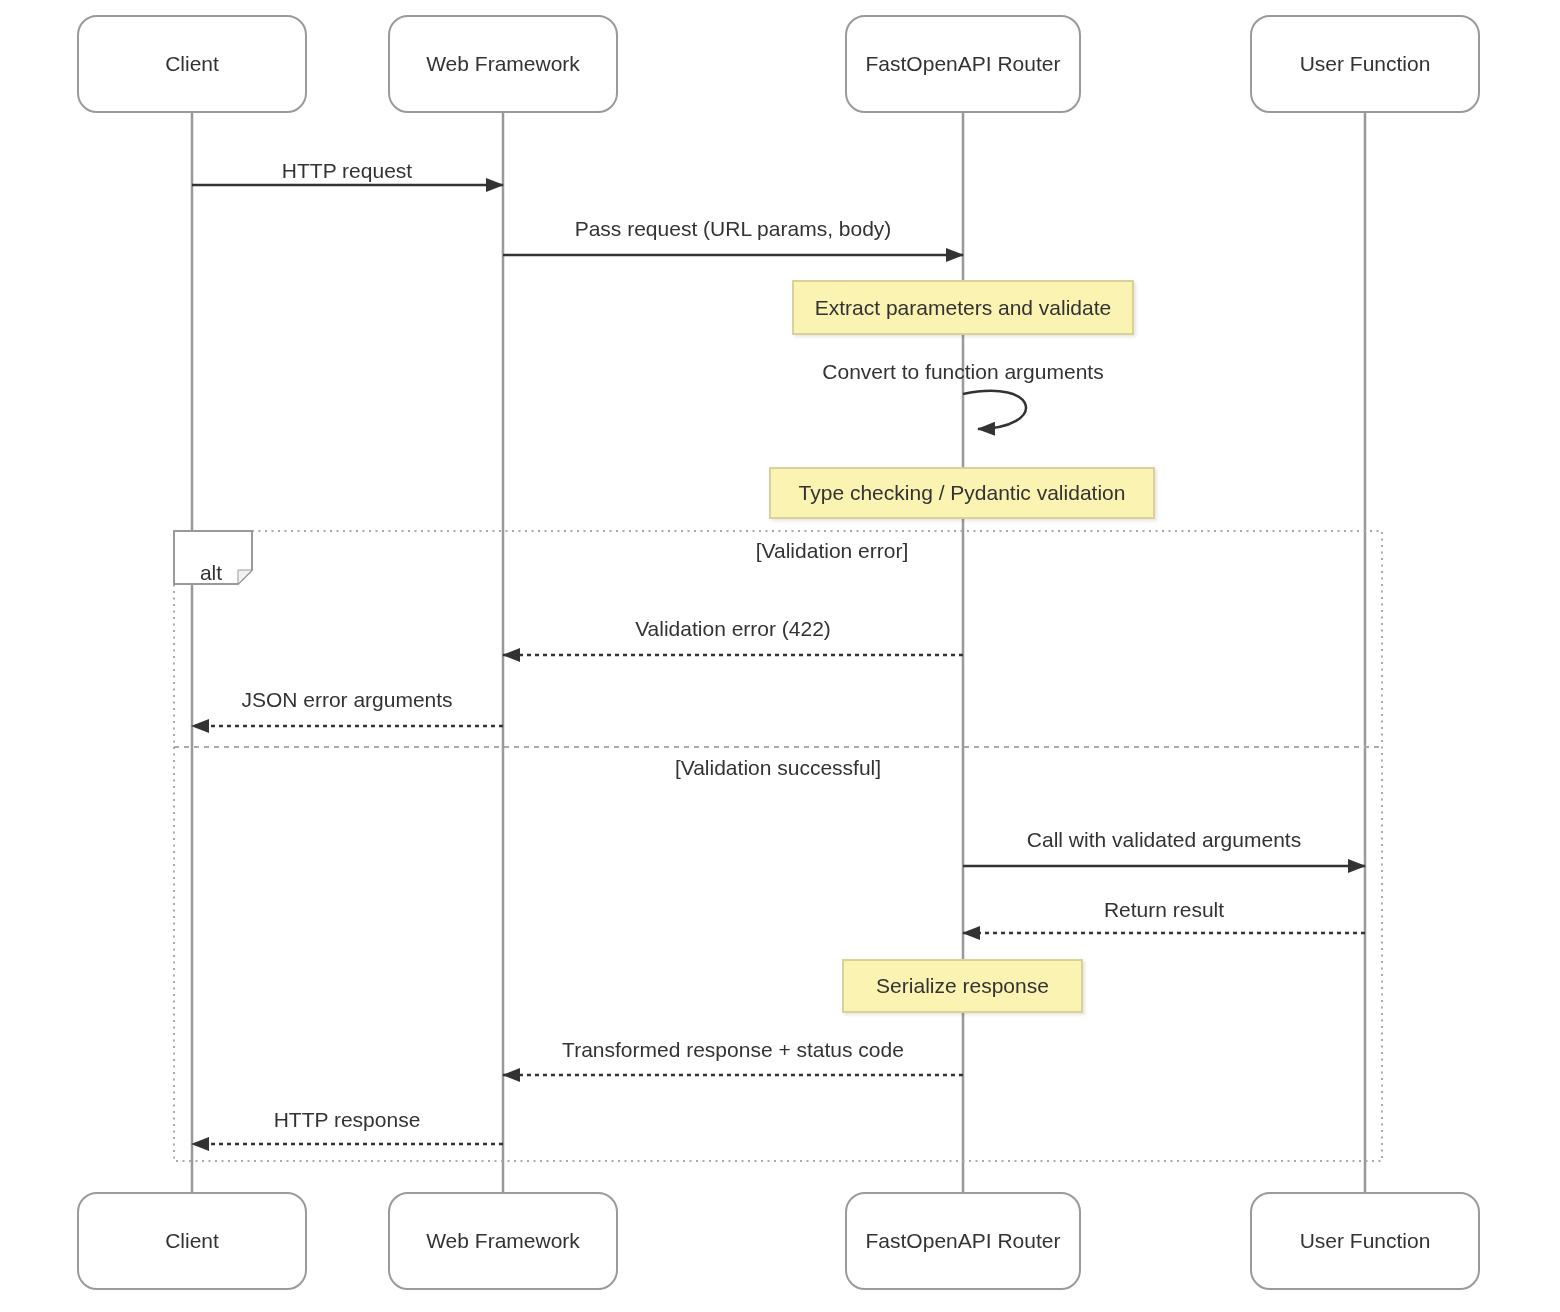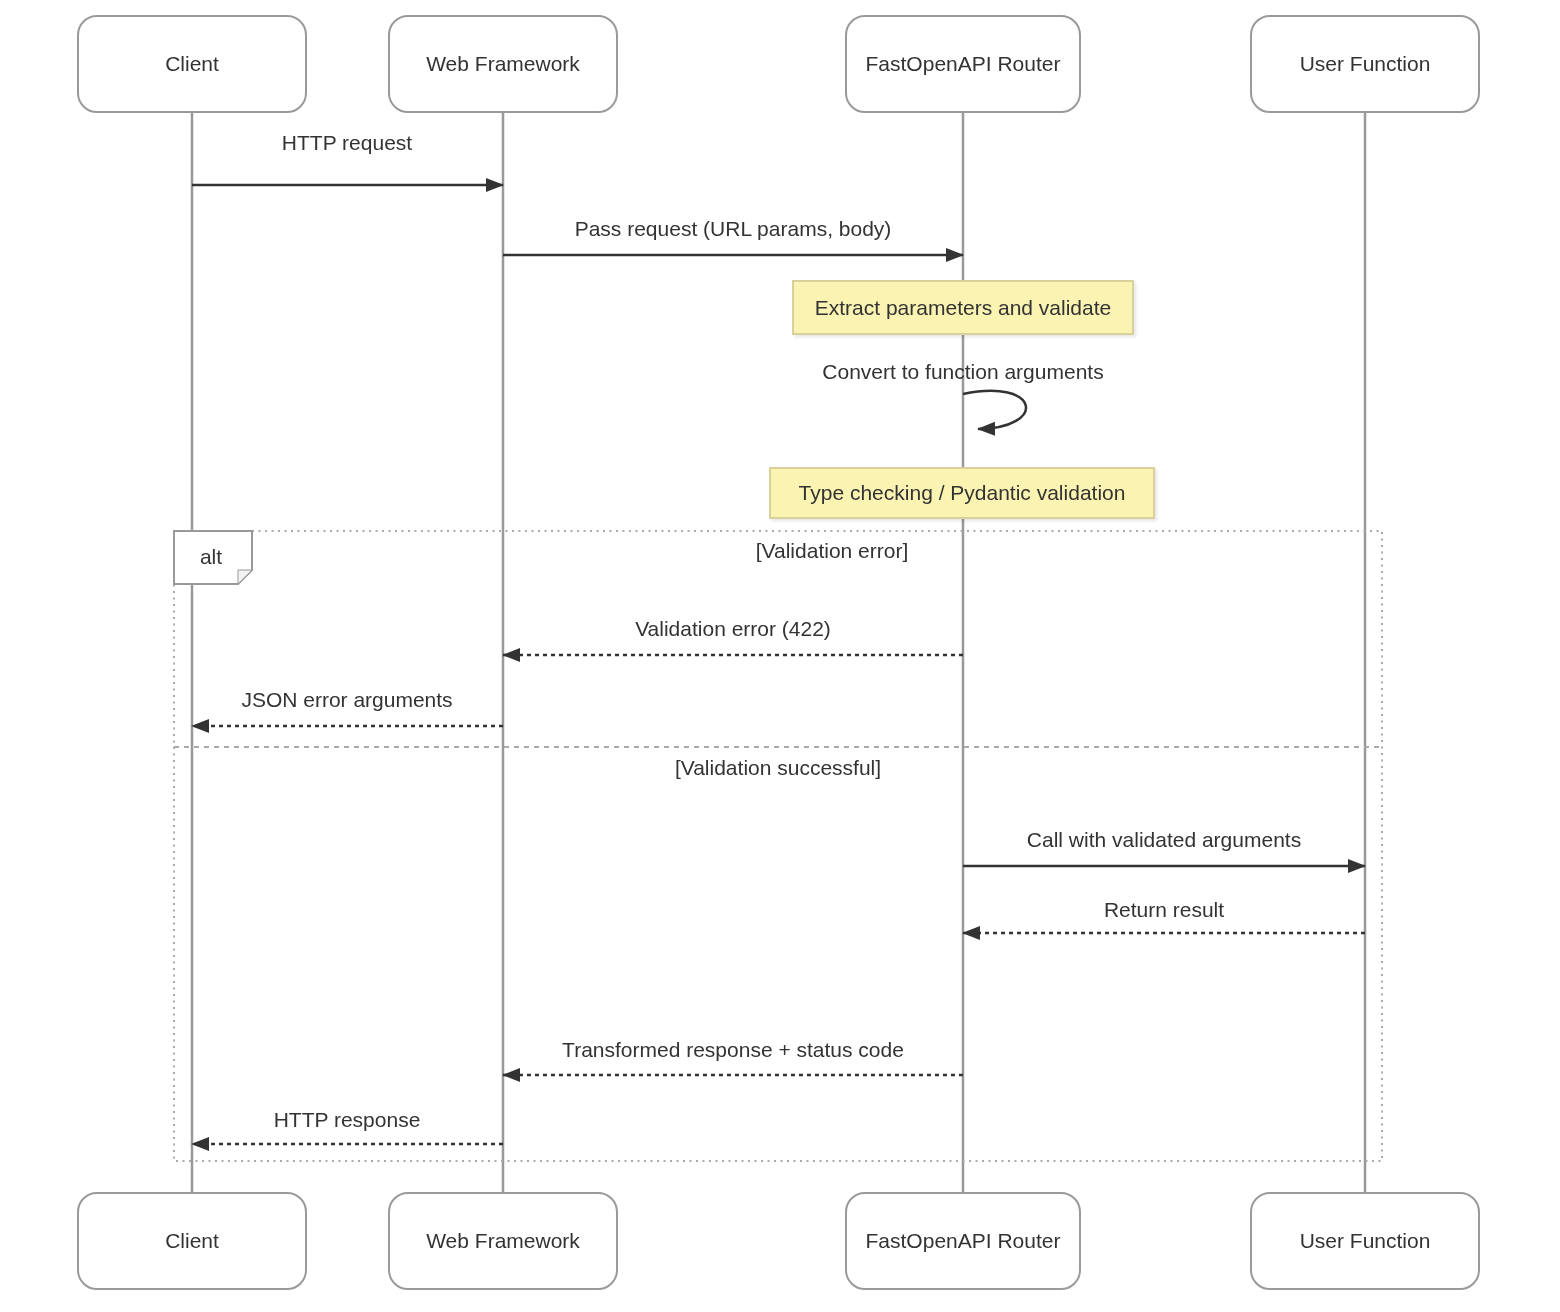--- a/index.html
+++ b/index.html
@@ -22,21 +22,21 @@
   }
   .lbl{
     position:absolute;transform:translateX(-50%);white-space:nowrap;
     line-height:26px;text-align:center;
   }
   .cond{
     position:absolute;transform:translateX(-50%);white-space:nowrap;
     line-height:26px;text-align:center;
   }
   .altlbl{
-    position:absolute;transform:translateX(-50%);white-space:nowrap;line-height:26px;
+    position:absolute;transform:translateX(-50%);white-space:nowrap;line-height:26px;margin-top:16px;
   }
 </style>
 </head>
 <body>
 
 <div id="canvas">
 
   <svg id="lines-layer" width="1560" height="1312" viewBox="0 0 1560 1312">
     <defs>
       <marker id="ah" markerUnits="userSpaceOnUse" markerWidth="20" markerHeight="16" refX="17" refY="7" orient="auto">
@@ -70,30 +70,31 @@
   <div class="actor" style="left:77px;top:15px;">Client</div>
   <div class="actor" style="left:388px;top:15px;">Web Framework</div>
   <div class="actor" style="left:845px;top:15px;width:236px;">FastOpenAPI Router</div>
   <div class="actor" style="left:1250px;top:15px;">User Function</div>
 
   <div class="actor" style="left:77px;top:1192px;">Client</div>
   <div class="actor" style="left:388px;top:1192px;">Web Framework</div>
   <div class="actor" style="left:845px;top:1192px;width:236px;">FastOpenAPI Router</div>
   <div class="actor" style="left:1250px;top:1192px;">User Function</div>
 
-  <div class="lbl" style="left:347px;top:130px;text-align:center;">HTTP request</div>
+  <div class="lbl" style="left:347px;top:158px;text-align:center;">HTTP request</div>
   <div class="lbl" style="left:733px;top:216px;">Pass request (URL params, body)</div>
   <div class="lbl" style="left:963px;top:359px;">Convert to function arguments</div>
   <div class="lbl" style="left:733px;top:616px;">Validation error (422)</div>
   <div class="lbl" style="left:347px;top:687px;">JSON error arguments</div>
   <div class="lbl" style="left:1164px;top:827px;">Call with validated arguments</div>
   <div class="lbl" style="left:1164px;top:897px;">Return result</div>
   <div class="lbl" style="left:733px;top:1037px;">Transformed response + status code</div>
   <div class="lbl" style="left:347px;top:1107px;">HTTP response</div>
 
   <div class="note" style="left:792px;top:272px;width:342px;height:55px;">Extract parameters and validate</div>
   <div class="note" style="left:769px;top:459px;width:386px;height:52px;">Type checking / Pydantic validation</div>
+  <div class="note" style="left:842px;top:951px;width:241px;height:54px;">Serialize response</div>
 
   <div class="altlbl" style="left:211px;top:544px;">alt</div>
   <div class="cond" style="left:816px;top:538px;margin-left:16px;">[Validation error]</div>
   <div class="cond" style="left:778px;top:755px;">[Validation successful]</div>
 
 </div>
 
 </body></html>

